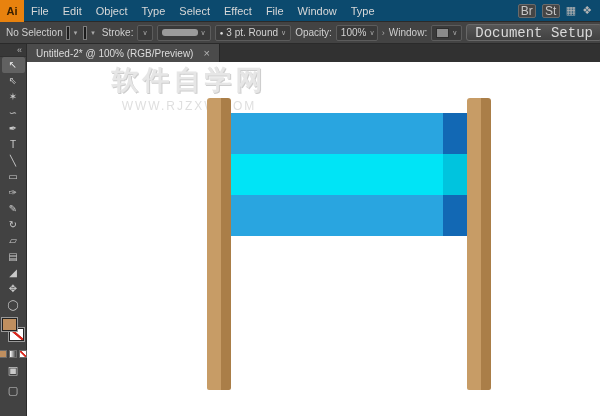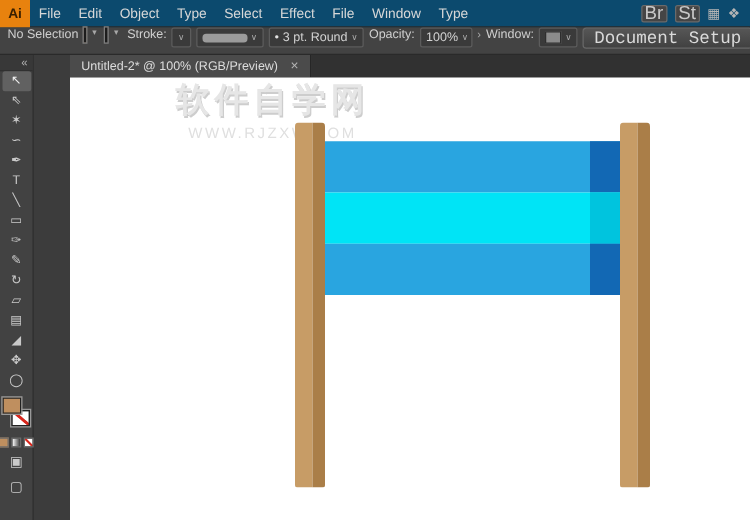--- a/index.html
+++ b/index.html
@@ -16,29 +16,29 @@
     display:flex; align-items:center;
   }
   .app-icon {
     width:24px; height:22px; background:#e8820e; color:#3a2000;
     font-size:11px; font-weight:bold; display:flex; align-items:center; justify-content:center;
   }
   .menu-item { padding:16px 7px; font-size:11px; color:#d8d8d8; line-height:22px; cursor:default; }
   .menubar-right { margin-left:auto; display:flex; align-items:center; padding-right:8px; gap:6px; }
   .mb-badge {
     min-width:18px; height:14px; padding:0 2px; border:1px solid #6a6a6a; border-radius:2px;
-    background:#454545; color:#c8c8c8; font-size:15px;
+    background:#454545; color:#c8c8c8; font-size:12px;
     display:flex; align-items:center; justify-content:center;
   }
   .mb-icon { color:#b5b5b5; font-size:11px; }
 
   
   .controlbar {
     height:22px; flex:none; background:#434343; border-bottom:1px solid #2a2a2a;
-    display:flex; align-items:flex-start; gap:4px; padding:0 6px;
+    display:flex; align-items:center; gap:4px; padding:0 6px;
     font-size:10px; color:#cfcfcf; white-space:nowrap;
   }
   .cb-label { color:#cfcfcf; }
   .swatch { width:15px; height:12px; display:inline-block; border:1px solid #1c1c1c; outline:1px solid #7d7d7d; }
   .stroke-none {
     background:linear-gradient(to top right,#fff 44%,#d8271d 46%,#d8271d 55%,#fff 57%);
   }
   .dd-arrow { font-size:7px; color:#a8a8a8; margin:0 3px 0 1px; }
   .dropdown {
     height:16px; background:#3a3a3a; border:1px solid #5c5c5c; border-radius:2px;
@@ -87,21 +87,21 @@
     border:1px solid #222; outline:1px solid #999; z-index:1;
     background:linear-gradient(to top right,#fff 42%,#d8271d 46%,#d8271d 56%,#fff 60%);
   }
   .mini-row { display:flex; gap:2px; margin-top:4px; }
   .mini { width:8px; height:8px; border:1px solid #6b6b6b; display:inline-block; }
   .mini-grad { background:linear-gradient(90deg,#fff,#3c3c3c); }
   .mini-none { background:linear-gradient(to top right,#fff 38%,#d8271d 44%,#d8271d 58%,#fff 64%); }
   .mode-btn { margin-top:4px; font-size:11px; }
 
   
-  .docarea { flex:1; display:flex; flex-direction:column; min-width:0;margin-left:29px; }
+  .docarea { flex:1; display:flex; flex-direction:column; min-width:0; }
   .tabbar { height:18px; flex:none; background:#313131; display:flex; }
   .tab {
     height:18px; background:#4b4b4b; border-right:1px solid #262626;
     display:flex; align-items:center; gap:10px; padding:0 9px;
     color:#dcdcdc; font-size:10px; cursor:default;
   }
   .tab-close { color:#b5b5b5; font-size:11px; }
 
   .canvas { flex:1; position:relative; background:#ffffff; overflow:hidden; }
 

